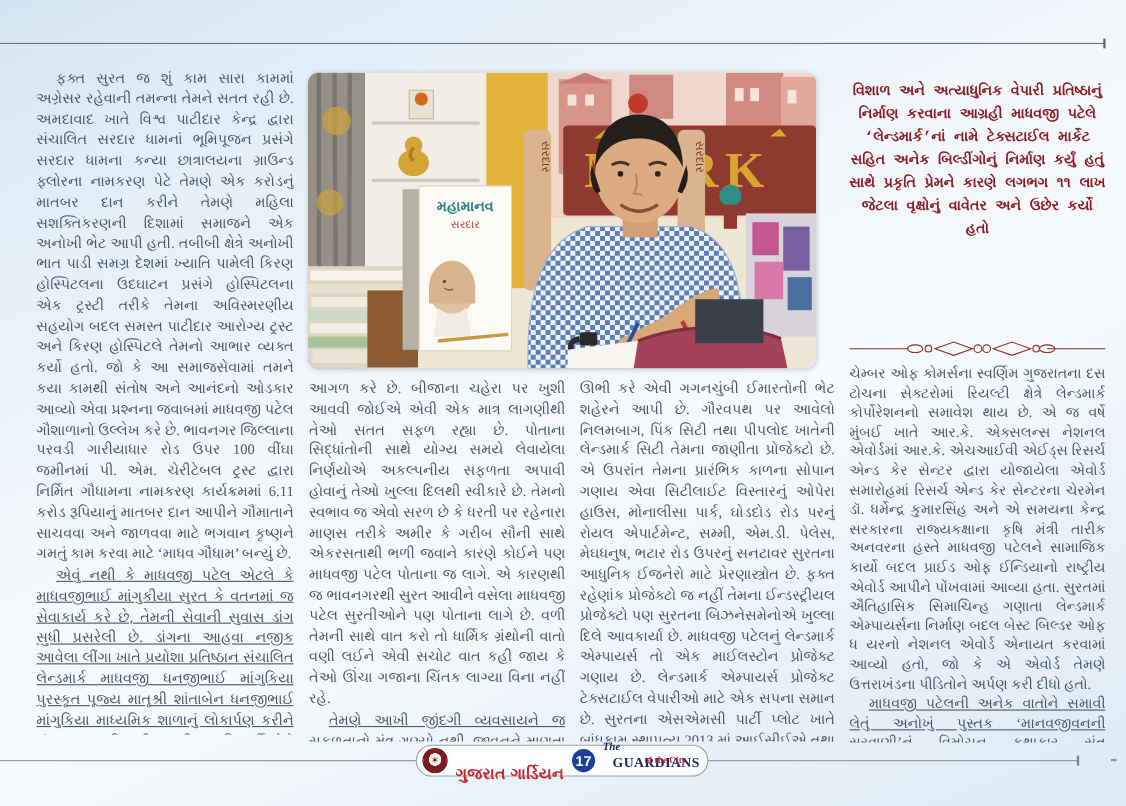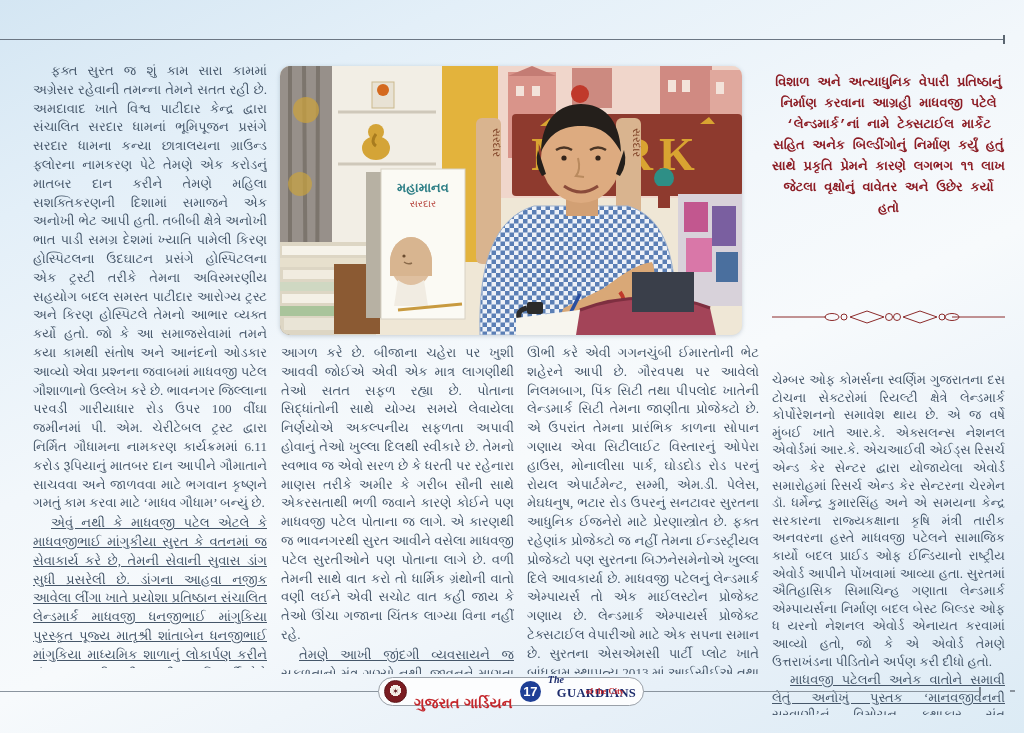--- a/index.html
+++ b/index.html
@@ -14,21 +14,21 @@
   .rule-dot{position:absolute;width:5px;height:2px;background:#8a949e;}
 
   .col{position:absolute;overflow:hidden;color:#46576a;font-size:13.2px;line-height:18.8px;text-align:justify;}
   .col p{margin:0 0 0 0;}
   .col p.indent{text-indent:18px;}
   .col p + p{margin-top:1px;text-decoration:underline;}
 
   .col1{left:33px;top:62px;width:234px;height:606px;}
   .col2{left:281px;top:344px;width:233px;height:330px;}
   .col3{left:527px;top:344px;width:232px;height:330px;}
-  .col4-text{left:772px;top:331px;width:233px;height:344px;line-height:17.6px;font-size:13px;margin-top:40px;}
+  .col4-text{left:772px;top:331px;width:233px;height:344px;line-height:17.6px;font-size:13px;}
 
   .photo{
     position:absolute;left:280px;top:66px;width:462px;height:269px;
     border-radius:10px;overflow:hidden;box-shadow:0 1px 4px rgba(60,80,100,.25);
     background:#e9e2d2;
   }
   .photo svg{display:block;}
 
   .pull-quote{
     position:absolute;left:770px;top:72px;width:237px;height:236px;

